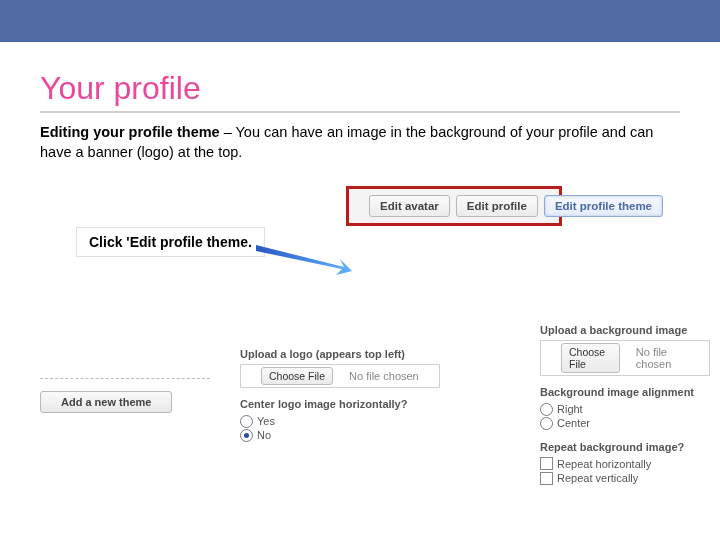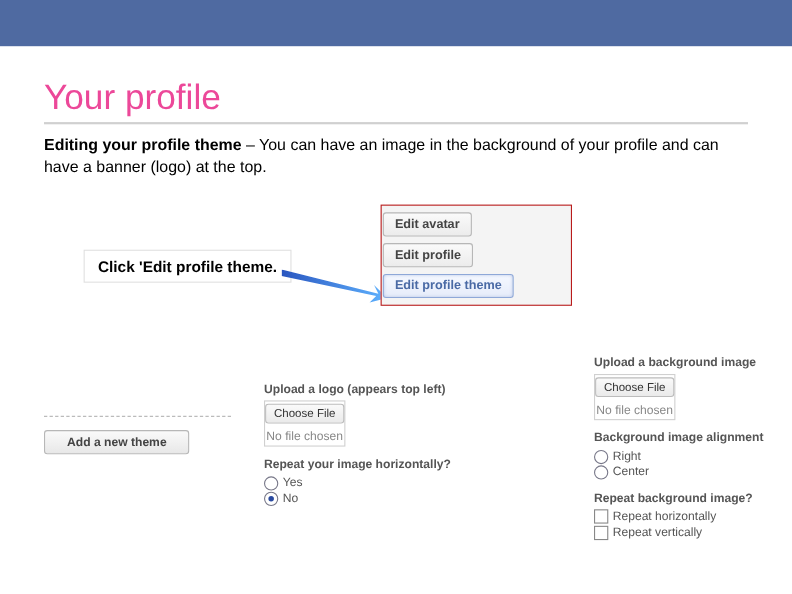--- a/index.html
+++ b/index.html
@@ -50,24 +50,24 @@
     padding: 6px 12px;
     font-size: 14px;
     font-weight: bold;
   }
   .profile-panel {
     position: absolute;
     top: 0;
     left: 346px;
     width: 170px;
     background: #f4f4f4;
-    padding: 6px 1px;
-    border: 1px solid #b91c1c;
+    padding: 6px 20px;
+    border: 3px solid #b91c1c;
     display: flex;
-    flex-direction: column;
+    flex-direction: row;
     gap: 6px;
   }
   .fb-button {
     display: inline-block;
     background: linear-gradient(#fafafa, #ececec);
     border: 1px solid #b7b7b7;
     border-radius: 3px;
     padding: 4px 10px;
     font-size: 11.5px;
     font-weight: bold;
@@ -136,25 +136,24 @@
     background: linear-gradient(#fafafa, #eaeaea);
     border: 1px solid #bcbcbc;
     border-radius: 3px;
     padding: 2px 7px;
     font-size: 10.5px;
     color: #333;
     cursor: pointer;
   }
   .file-wrap {
     border: 1px solid #d0d0d0;
-    padding: 2px 0;
+    padding: 2px 20px;
     display: inline-flex;
     align-items: center;
-    gap: 6px;
-    flex-direction: column;
+    gap: 16px;
   }
 
   .radio-row, .check-row {
     display: flex;
     align-items: center;
     gap: 4px;
     font-size: 11px;
     color: #555;
     line-height: 1.3;
   }
@@ -242,21 +241,21 @@
   </div>
 
   <div class="col-upload-logo">
     <div class="section-label">Upload a logo (appears top left)</div>
     <div class="file-picker">
       <span class="file-wrap">
         <span class="file-btn">Choose File</span>
         <span>No file chosen</span>
       </span>
     </div>
-    <div class="sub-label">Repeat your image horizontally?</div>
+    <div class="sub-label">Center logo image horizontally?</div>
     <div class="radio-row">
       <span class="radio"></span>
       <span>Yes</span>
     </div>
     <div class="radio-row">
       <span class="radio checked"></span>
       <span>No</span>
     </div>
   </div>
 

